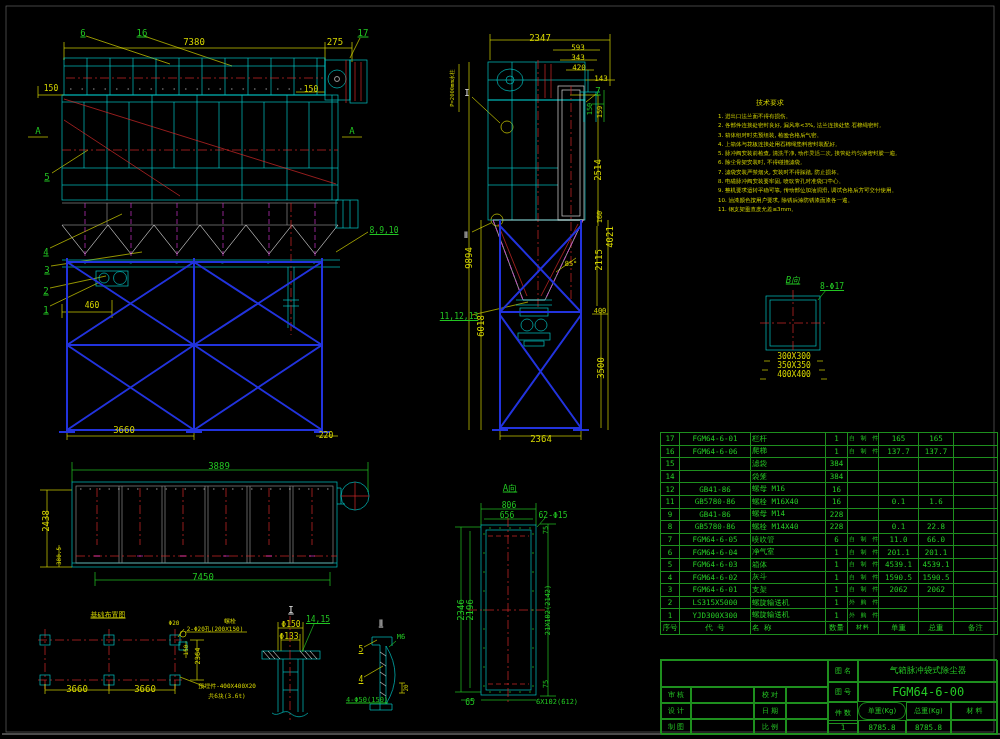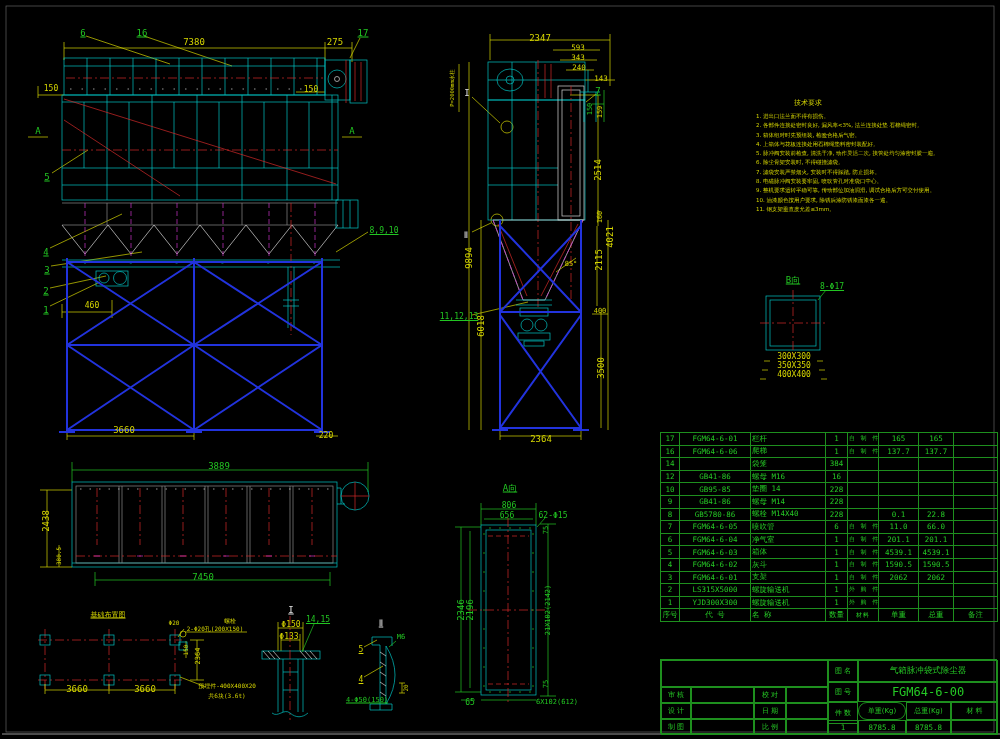--- a/index.html
+++ b/index.html
@@ -6,21 +6,21 @@
   #canvas{position:relative;width:1000px;height:739px;background:#000;overflow:hidden;font-family:"DejaVu Sans",sans-serif;}
   svg{position:absolute;left:0;top:0;}
   svg *{fill:none;stroke-width:.7;}
   .c{stroke:#00c3c3}.yl{stroke:#d6d600}.gr{stroke:#22c522}.rd{stroke:#d42a2a}
   .bl{stroke:#2233dd}.mg{stroke:#cc33cc}.wh{stroke:#d8d8d8}.gy{stroke:#8a8a8a}
   .t2{stroke-width:2}.d1{stroke-dasharray:5 3}.d2{stroke-dasharray:9 3 2 3}
   .lb{position:absolute;transform:translate(-50%,-50%);font-family:"DejaVu Sans Mono",monospace;white-space:nowrap;line-height:1;font-size:9px;}
   .lb.rot{transform:translate(-50%,-50%) rotate(-90deg);}
   .y{color:#d6d600}.g{color:#22c522}.w{color:#e0e0e0}
   .u{text-decoration:underline}
-  #notes{position:absolute;left:756px;top:98px;width:185px;color:#d6d600;}
+  #notes{position:absolute;left:718px;top:98px;width:185px;color:#d6d600;}
   #notes .nt{font-size:7px;padding-left:38px;margin-bottom:4px;}
   .note-line{font-size:5.5px;line-height:9.3px;white-space:nowrap;}
   #parts{position:absolute;left:660px;top:432px;width:337px;border-collapse:collapse;table-layout:fixed;}
   #parts td{border:1px solid #1e8f1e;color:#25c825;font-family:"DejaVu Sans Mono",monospace;font-size:7.5px;height:11.6px;padding:0 1px;overflow:hidden;white-space:nowrap;text-align:center;}
   #parts td.c2{text-align:left;}
   #parts td.c4{font-size:6px;letter-spacing:1px;}
   #tblock{position:absolute;left:660px;top:659px;width:337px;height:75px;border:1px solid #1e8f1e;box-sizing:border-box;}
   .tc{position:absolute;border:1px solid #1e8f1e;box-sizing:border-box;display:flex;align-items:center;justify-content:center;color:#25c825;font-size:7px;overflow:hidden;white-space:nowrap;}
   .tc.big{font-size:12px;font-family:"DejaVu Sans Mono",monospace;}
   .tc.name{font-size:8.5px;}
@@ -206,40 +206,40 @@
       <span class="lb g u" style="left: 47px; top: 270px;">3</span>
       <span class="lb g u" style="left: 46px; top: 291px;">2</span>
       <span class="lb g u" style="left: 46px; top: 310px;">1</span>
       <span class="lb y" style="left: 92px; top: 306px; font-size: 8px;">460</span>
       <span class="lb g u" style="left: 384px; top: 231px; font-size: 8px;">8,9,10</span>
       <span class="lb y" style="left: 124px; top: 430px;">3660</span>
       <span class="lb y" style="left: 326px; top: 436px; font-size: 8px;">220</span>
       <span class="lb y" style="left: 540px; top: 38px;">2347</span>
       <span class="lb y" style="left: 578px; top: 48px; font-size: 7.5px;">593</span>
       <span class="lb y" style="left: 578px; top: 58px; font-size: 7.5px;">343</span>
-      <span class="lb y" style="left: 579px; top: 68px; font-size: 7.5px;">240</span>
+      <span class="lb y" style="left: 579px; top: 68px; font-size: 7.5px;">420</span>
       <span class="lb y" style="left: 601px; top: 79px; font-size: 7.5px;">143</span>
       <span class="lb g u" style="left: 598px; top: 91px;">7</span>
       <span class="lb w" style="left: 467px; top: 93px;">I</span>
       <span class="lb y rot" style="left: 453px; top: 88px; font-size: 5.5px;">P=2000mm水柱</span>
       <span class="lb g rot" style="left: 590px; top: 109px; font-size: 7px;">150</span>
       <span class="lb y rot" style="left: 600px; top: 112px; font-size: 7px;">159</span>
       <span class="lb y rot" style="left: 598px; top: 170px;">2514</span>
       <span class="lb y rot" style="left: 600px; top: 217px; font-size: 7px;">160</span>
       <span class="lb y rot" style="left: 610px; top: 237px;">4021</span>
       <span class="lb y rot" style="left: 599px; top: 260px;">2115</span>
       <span class="lb y" style="left: 571px; top: 264px; font-size: 7px;">85°</span>
       <span class="lb y rot" style="left: 469px; top: 258px;">9894</span>
       <span class="lb w" style="left: 466px; top: 235px;">Ⅱ</span>
       <span class="lb g u" style="left: 459px; top: 317px; font-size: 8px;">11,12,13</span>
       <span class="lb y rot" style="left: 481px; top: 326px;">6018</span>
       <span class="lb y rot" style="left: 601px; top: 368px;">3500</span>
       <span class="lb y" style="left: 600px; top: 311px; font-size: 7px;">400</span>
       <span class="lb y" style="left: 541px; top: 439px;">2364</span>
-      <span class="lb g u" style="left: 793px; top: 280px;">B向</span>
+      <span class="lb g u" style="left: 793px; top: 280px; font-style: italic;">B向</span>
       <span class="lb g u" style="left: 832px; top: 287px; font-size: 8px;">8-Φ17</span>
       <span class="lb y" style="left: 794px; top: 357px; font-size: 8px;">300X300</span>
       <span class="lb y" style="left: 794px; top: 366px; font-size: 8px;">350X350</span>
       <span class="lb y" style="left: 794px; top: 375px; font-size: 8px;">400X400</span>
       <span class="lb g" style="left: 219px; top: 466px;">3889</span>
       <span class="lb y rot" style="left: 46px; top: 521px;">2438</span>
       <span class="lb y rot" style="left: 59px; top: 556px; font-size: 6px;">380.5</span>
       <span class="lb g" style="left: 203px; top: 577px;">7450</span>
       <span class="lb y u" style="left: 108px; top: 615px; font-size: 7px;">基础布置图</span>
       <span class="lb y" style="left: 174px; top: 623px; font-size: 6px;">Φ20</span>
@@ -300,47 +300,57 @@
           <td class="c0">16</td>
           <td class="c1">FGM64-6-06</td>
           <td class="c2">爬梯</td>
           <td class="c3">1</td>
           <td class="c4">自 制 件</td>
           <td class="c5">137.7</td>
           <td class="c6">137.7</td>
           <td class="c7"></td>
         </tr>
         <tr>
+          <td class="c0">15</td>
+          <td class="c1"></td>
+          <td class="c2">滤袋</td>
+          <td class="c3">384</td>
+          <td class="c4"></td>
+          <td class="c5"></td>
+          <td class="c6"></td>
+          <td class="c7"></td>
+        </tr>
+        <tr>
           <td class="c0">14</td>
           <td class="c1"></td>
           <td class="c2">袋笼</td>
           <td class="c3">384</td>
           <td class="c4"></td>
           <td class="c5"></td>
           <td class="c6"></td>
           <td class="c7"></td>
         </tr>
         <tr>
           <td class="c0">12</td>
           <td class="c1">GB41-86</td>
           <td class="c2">螺母 M16</td>
           <td class="c3">16</td>
           <td class="c4"></td>
           <td class="c5"></td>
           <td class="c6"></td>
           <td class="c7"></td>
         </tr>
         <tr>
-          <td class="c0">10</td>
-          <td class="c1">GB95-85</td>
-          <td class="c2">垫圈 14</td>
-          <td class="c3">228</td>
-          <td class="c4"></td>
-          <td class="c5"></td>
-          <td class="c6"></td>
+          <td class="c0">11</td>
+          <td class="c1">GB5780-86</td>
+          <td class="c2">螺栓 M16X40</td>
+          <td class="c3">16</td>
+          <td class="c4"></td>
+          <td class="c5">0.1</td>
+          <td class="c6">1.6</td>
           <td class="c7"></td>
         </tr>
         <tr>
           <td class="c0">9</td>
           <td class="c1">GB41-86</td>
           <td class="c2">螺母 M14</td>
           <td class="c3">228</td>
           <td class="c4"></td>
           <td class="c5"></td>
           <td class="c6"></td>

